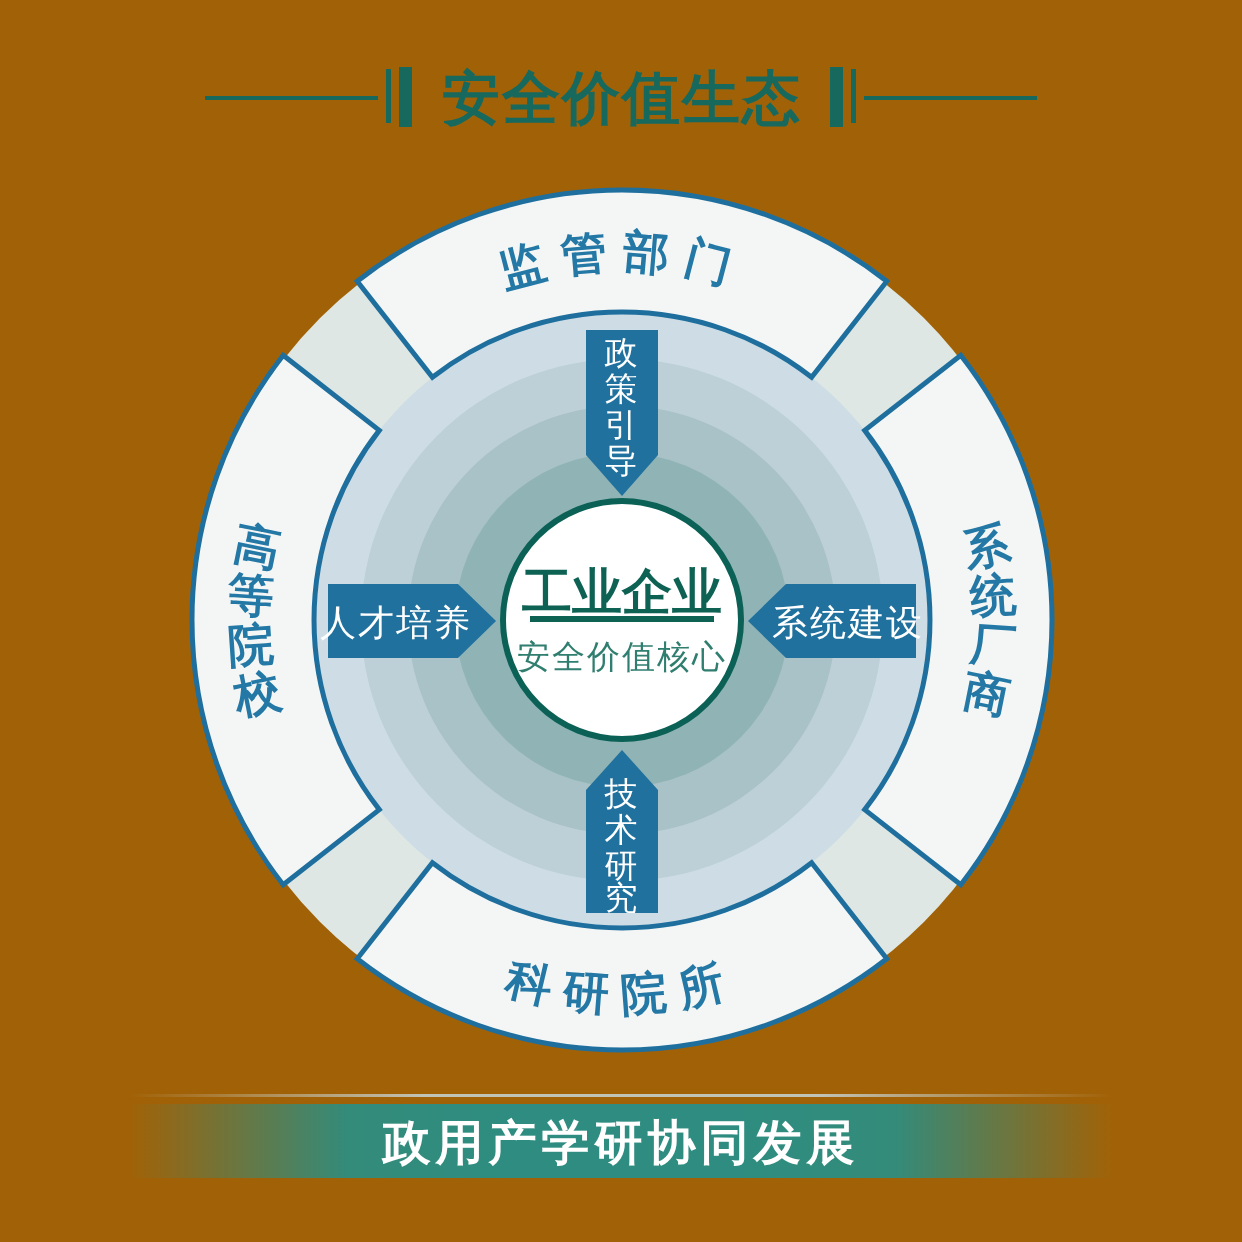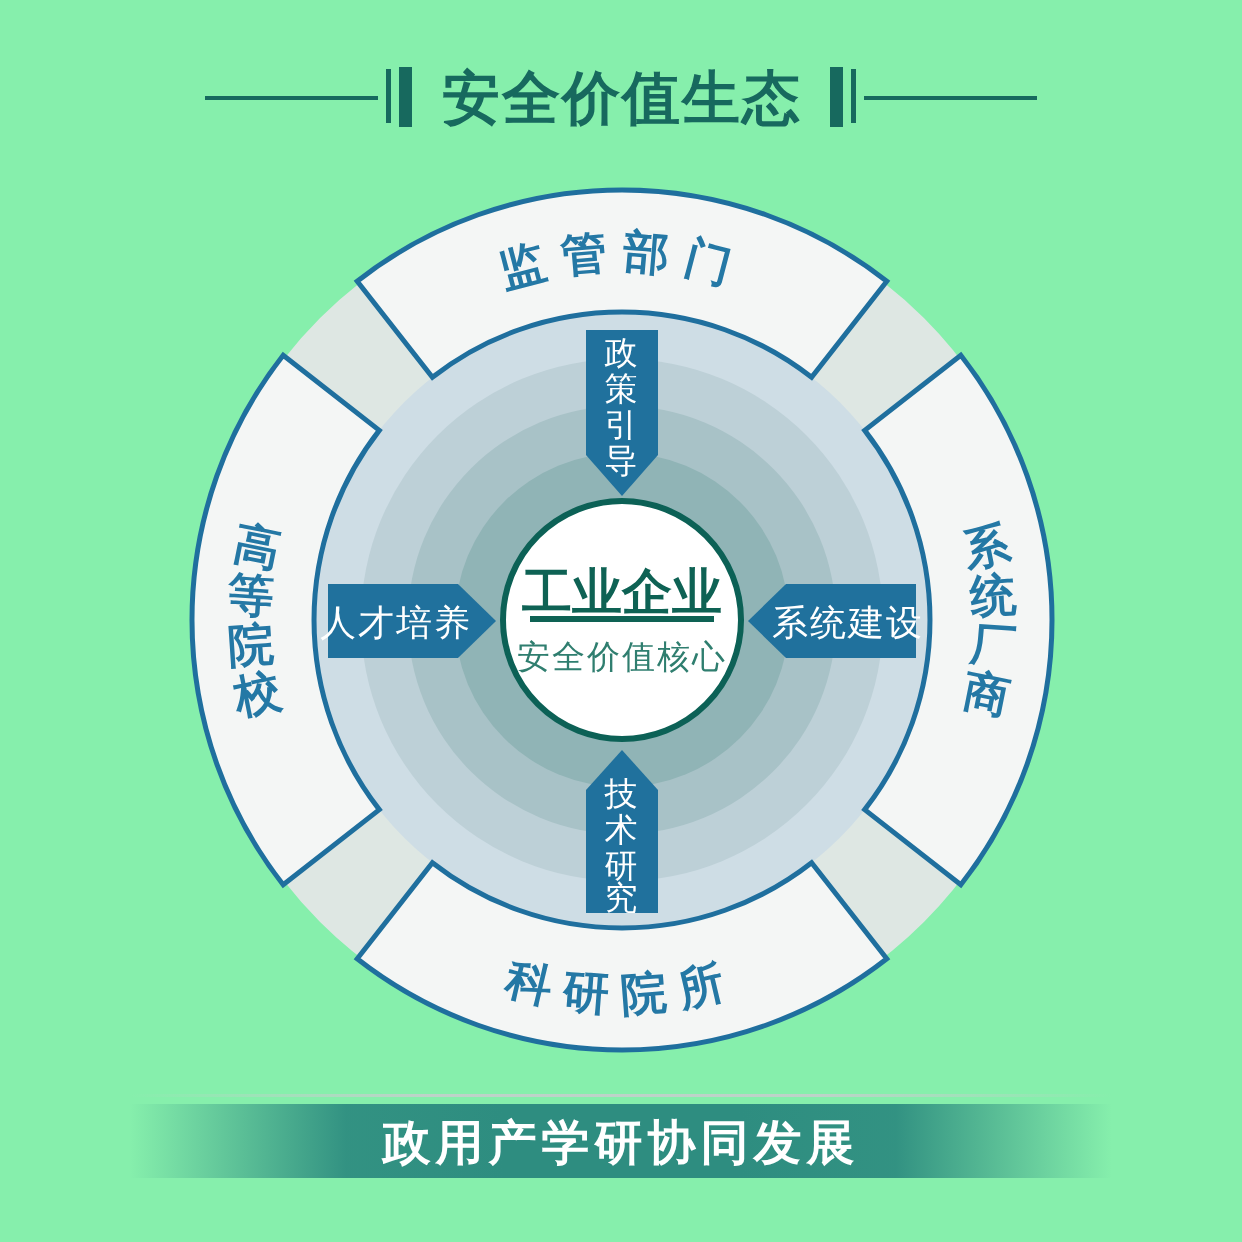--- a/index.html
+++ b/index.html
@@ -1,16 +1,16 @@
 <!DOCTYPE html>
 <html><head>
 <meta charset="utf-8">
 <style>
   html,body { margin:0; padding:0; background:#ffffff; }
-  .stage { position:relative; width:1242px; height:1242px; background:#86efac; overflow:hidden; }
+  .stage { position:relative; width:1242px; height:1242px; background:#a16207; overflow:hidden; }
   svg { display:block; font-family:"Liberation Sans","DejaVu Sans",sans-serif; }
 
   .t-title   { font-size:58px; font-weight:bold; fill:#17695e; letter-spacing:2px; text-anchor:middle; }
   .t-banner  { font-size:48px; font-weight:bold; fill:#ffffff; letter-spacing:5px; text-anchor:middle; }
   .t-ring    { font-size:46px; font-weight:bold; fill:#2478a5; text-anchor:middle; }
   .t-ring-curved { letter-spacing:14px; }
   .t-ring-char   { dominant-baseline:central; }
   .t-arrow   { font-size:36px; font-weight:normal; fill:#ffffff; text-anchor:middle; dominant-baseline:central; letter-spacing:2px; }
   .t-arrow-v { font-size:33px; }
   .t-center-title    { font-size:50px; font-weight:bold; fill:#0e6254; text-anchor:middle; dominant-baseline:central; }

